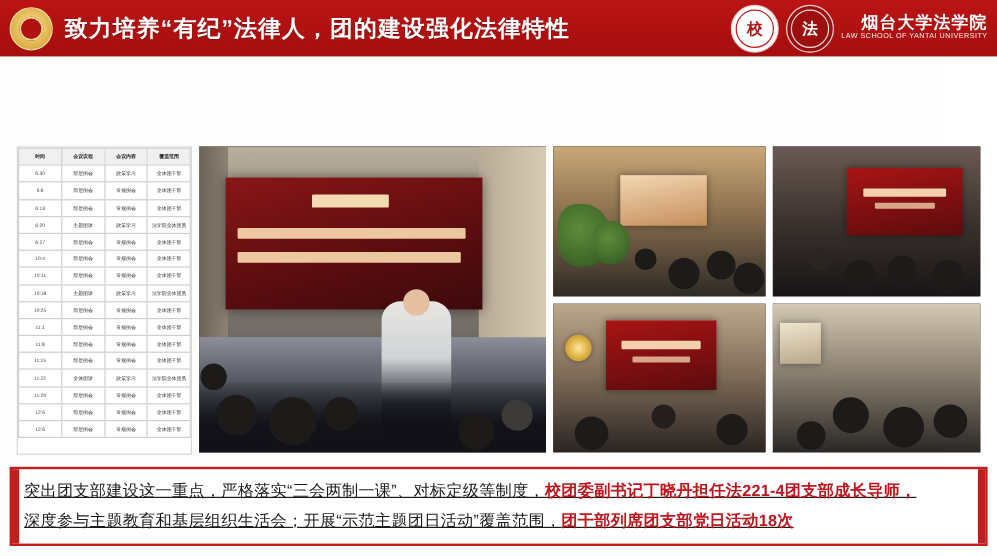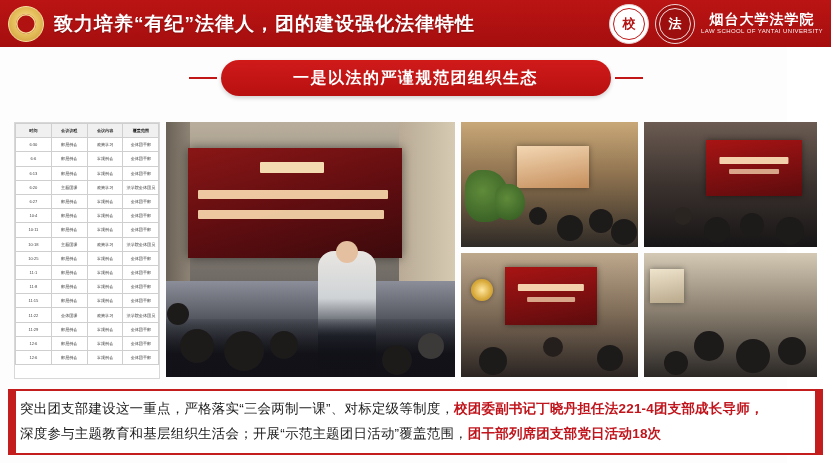--- a/index.html
+++ b/index.html
@@ -103,21 +103,21 @@
   }
   .logo-circle.dark {
     background: #9d0f0f;
     border: 1px solid #f0d6d6;
   }
   .logo-circle.dark .inner { border-color: #f4dada; }
   .logo-circle.dark .glyph { color: #ffffff; }
   .uni-name {
     color: #ffffff;
     line-height: 1.05;
-    text-align: center;
+    text-align: right;
   }
   .uni-name .cn {
     font-size: 14px;
     font-weight: bold;
     letter-spacing: 1px;
     font-family: "Liberation Serif", serif;
   }
   .uni-name .en {
     font-size: 6px;
     letter-spacing: .4px;
@@ -338,20 +338,21 @@
     box-sizing: border-box;
     padding: 8px 10px 0 10px;
   }
   .footer p {
     margin: 0 0 5px 0;
     font-size: 13.5px;
     color: #1a1a1a;
     line-height: 1.45;
     font-family: "Liberation Sans", sans-serif;
     letter-spacing: .2px;
+    text-decoration: underline;
   }
   .footer .hl {
     color: #c0151c;
     font-weight: bold;
   }
   .footer-accent-l, .footer-accent-r {
     position: absolute;
     width: 6px;
     height: 62px;
     top: 0;
@@ -379,23 +380,20 @@
         <div class="inner"></div>
         <div class="glyph">法</div>
       </div>
       <div class="uni-name">
         <div class="cn">烟台大学法学院</div>
         <div class="en">LAW SCHOOL OF YANTAI UNIVERSITY</div>
       </div>
     </div>
   </div>
 
-  <div class="banner-wrap">
-    <div class="banner">一是以法的严谨规范团组织生态</div>
-  </div>
 
   <div class="content">
 
     <div class="table-img">
       <table>
         <thead>
           <tr>
             <th>时间</th>
             <th>会议议程</th>
             <th>会议内容</th>

